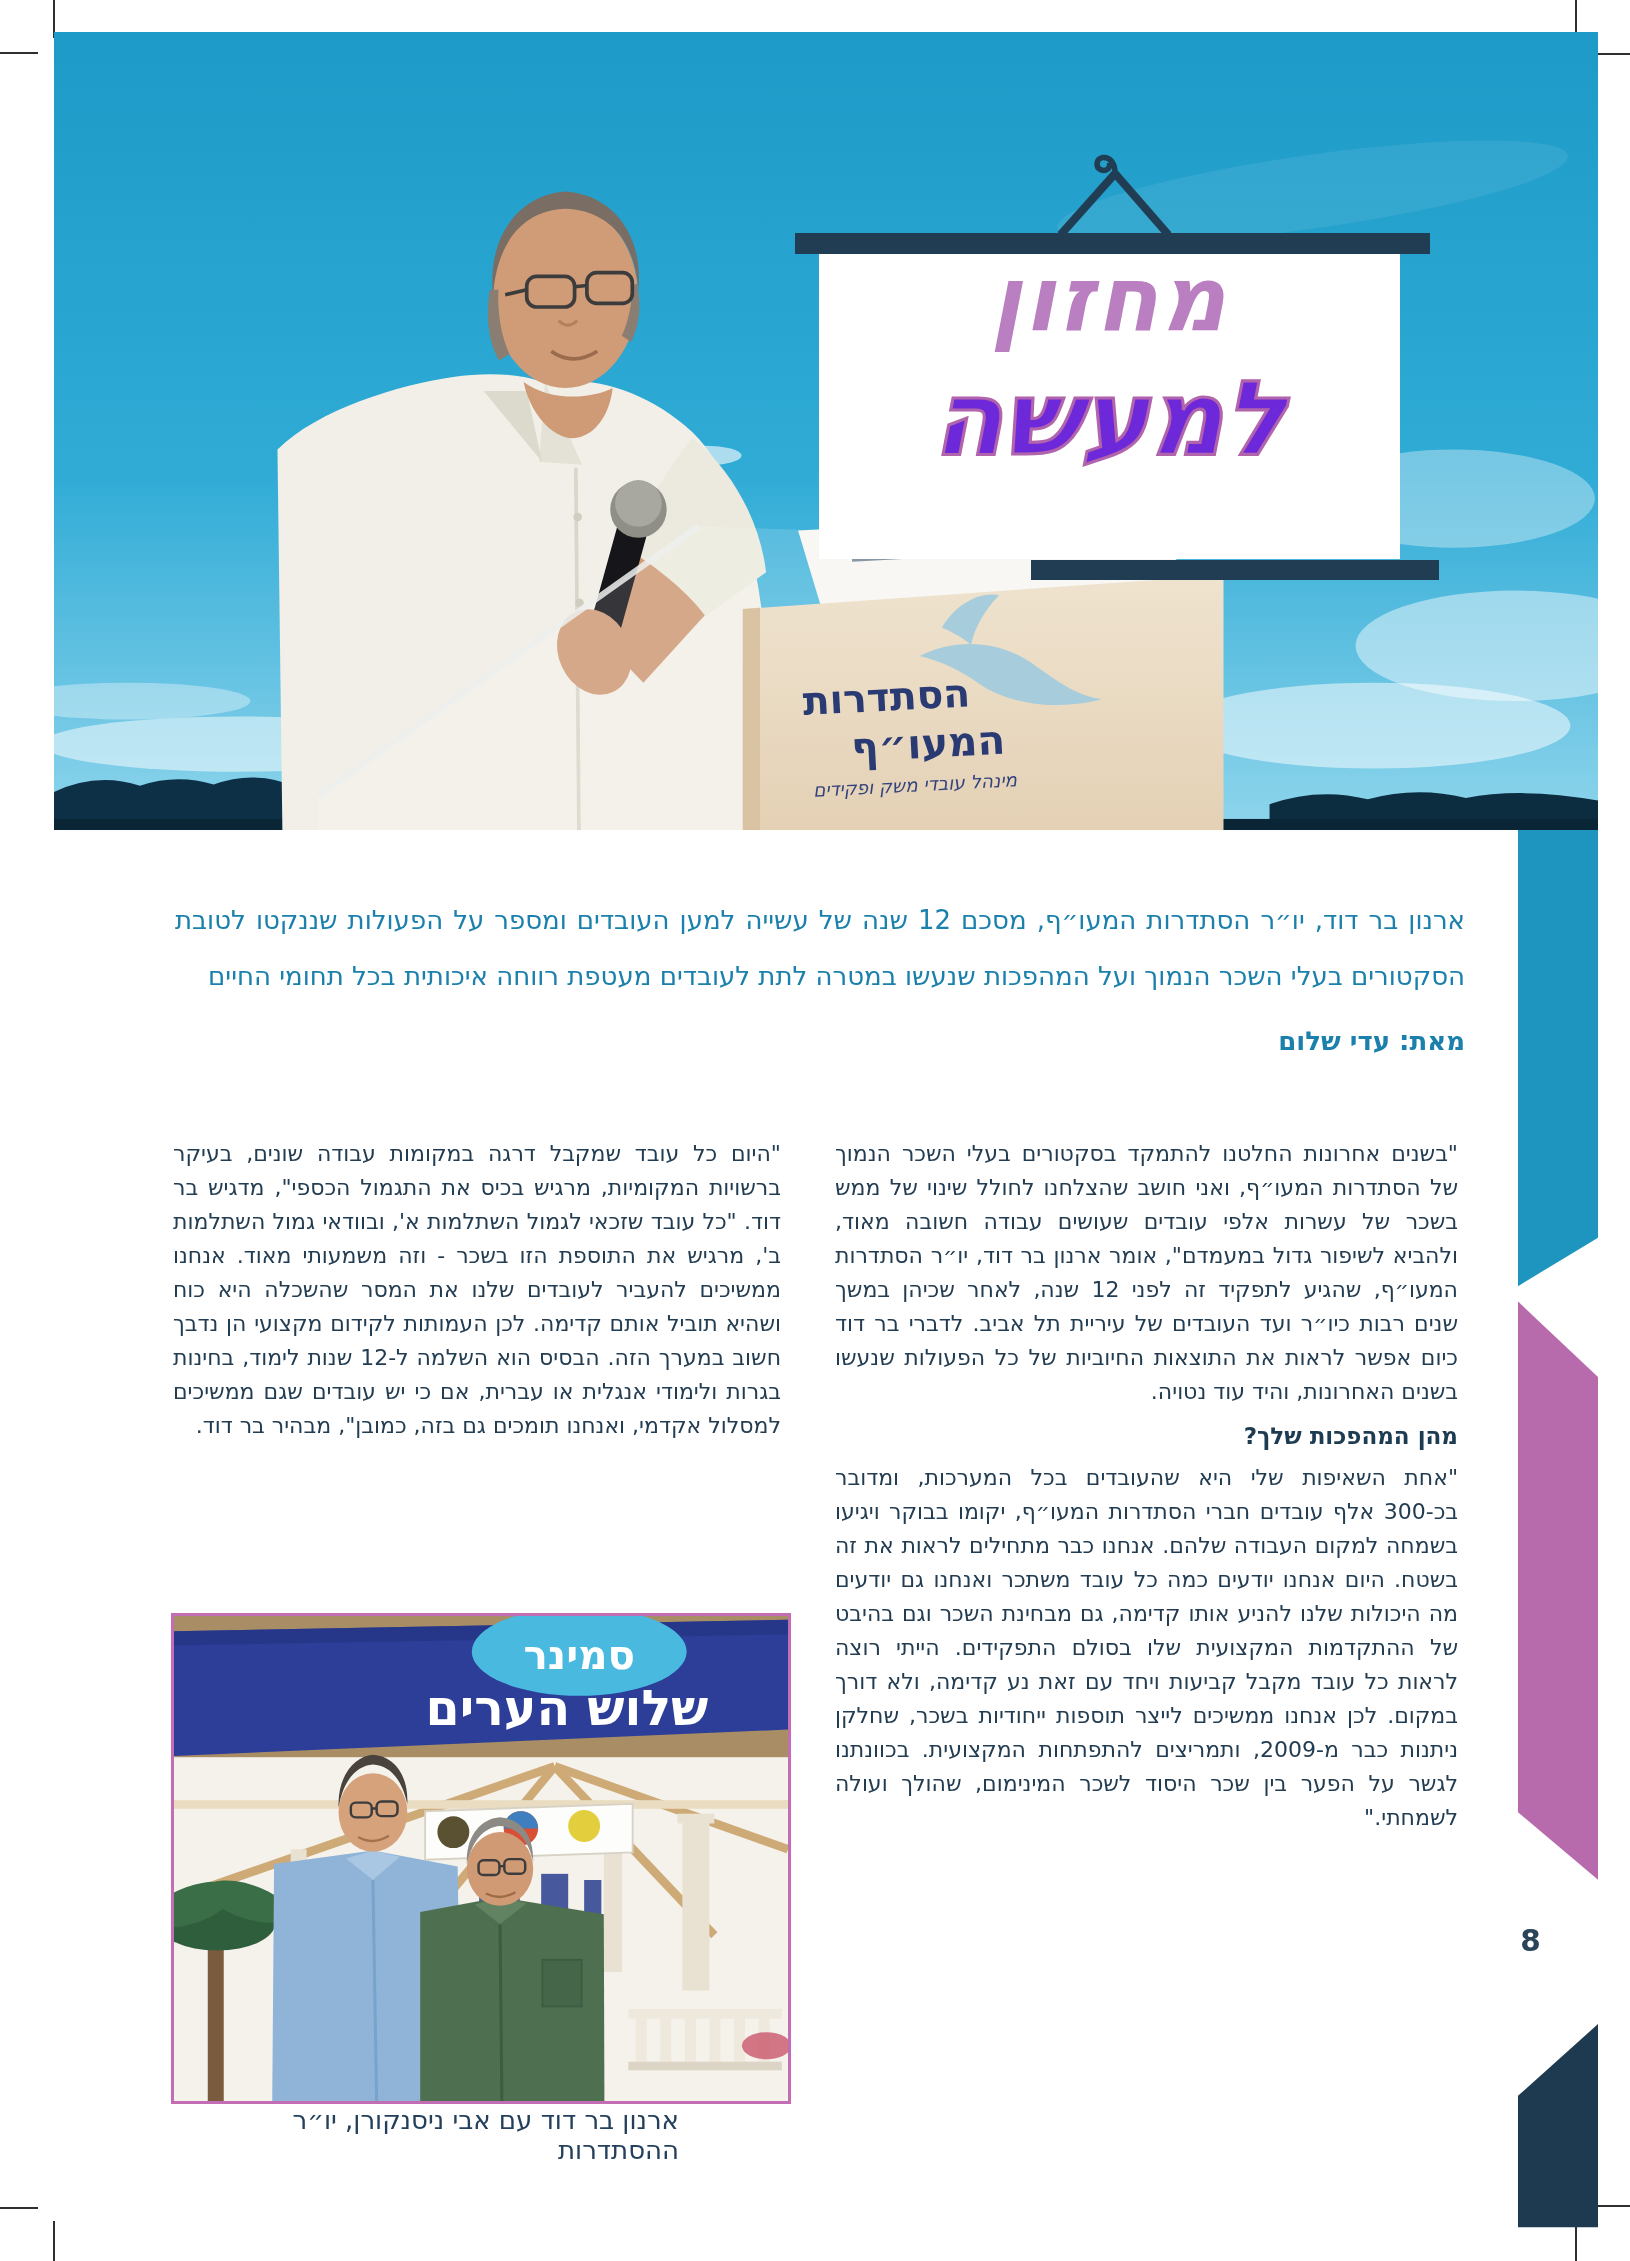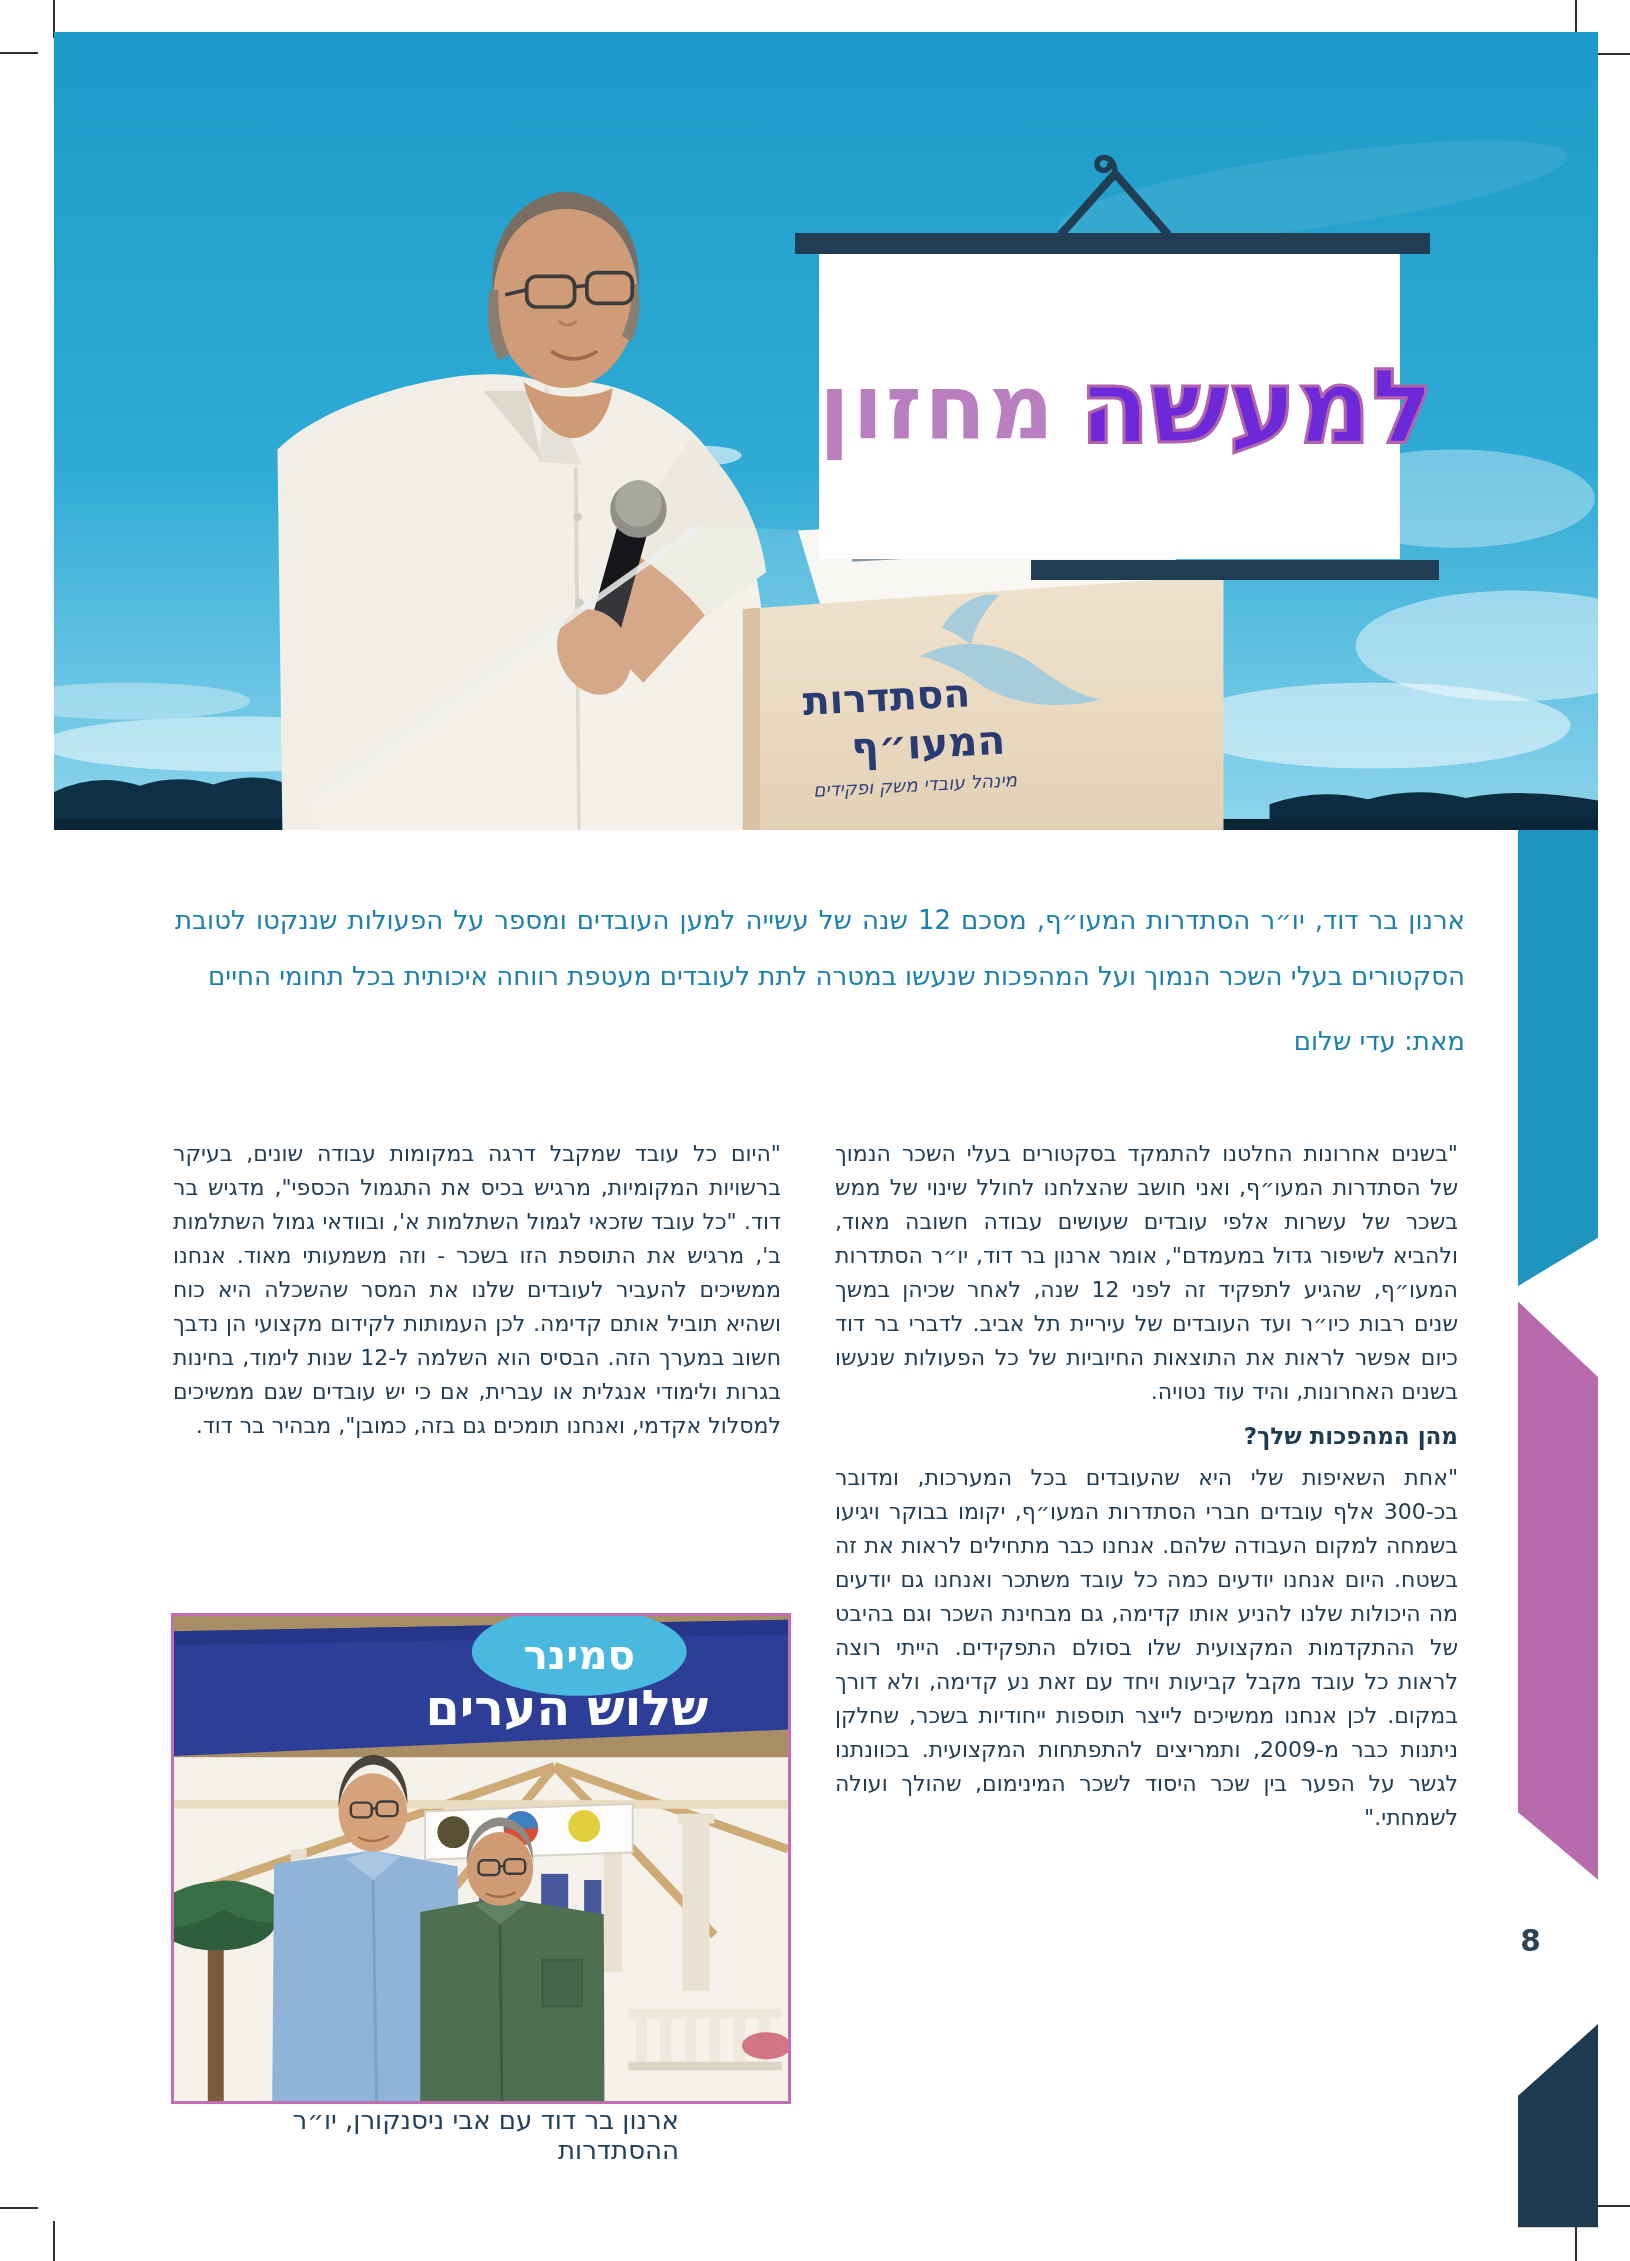--- a/index.html
+++ b/index.html
@@ -10,33 +10,33 @@
   
   .mark{position:absolute;background:#2f2f2f;}
   
   .hero{position:absolute;left:54px;top:32px;width:1544px;height:798px;}
   .hero svg{display:block;width:100%;height:100%;}
   
   .sign{position:absolute;left:795px;top:138px;width:648px;height:467px;}
   .sign-bar-top{position:absolute;left:0;top:95px;width:635px;height:21px;background:#203d53;}
   .sign-board{
     position:absolute;left:24px;top:116px;width:581px;height:305px;background:#ffffff;
-    display:flex;flex-direction:row;align-items:center;justify-content:space-between;gap:23px;
+    display:flex;flex-direction:column;align-items:center;justify-content:flex-start;gap:23px;font-style:italic;
   }
   .title-l1{font-size:90px;font-weight:700;color:#ba7fc0;line-height:1;letter-spacing:2.5px;direction:rtl;}
   .title-l2{font-size:103px;font-weight:700;color:#6d28d9;-webkit-text-stroke:3.1px #b163ac;line-height:1;direction:rtl;}
   .sign-bar-bottom{position:absolute;left:236px;top:422px;width:408px;height:20px;background:#203d53;}
   .hanger{position:absolute;left:246px;top:11px;width:147px;height:87px;}
   
   .intro{
     position:absolute;left:166px;top:883px;width:1308px;direction:rtl;
     color:#1b80ac;font-size:26px;line-height:56px;text-align:justify;text-align-last:right;
   }
   .intro p{margin:9px;}
-  .intro .byline{font-weight:400;}
+  .intro .byline{font-weight:700;}
   
   .col{position:absolute;top:1137px;direction:rtl;color:#223c51;font-size:22px;line-height:34px;text-align:justify;text-align-last:right;}
   .col-right{left:835px;width:623px;}
   .col-left{left:173px;width:608px;}
   .col p{margin:0 0 11px 0;}
   .subhead{margin:13.5px 0 2.5px 0;font-size:22px;font-weight:700;color:#1b86b3;line-height:31px;}
   .question{margin:0 0 8.6px 0;font-size:23px;font-weight:700;color:#1d3c52;line-height:32px;}
   
   .photo2{position:absolute;left:171px;top:1596px;width:614px;height:485px;border:3.1px solid #c36db4;box-sizing:content-box;background:#f4f0e9;margin-top:17px;}
   .photo2 svg{display:block;width:100%;height:100%;}

